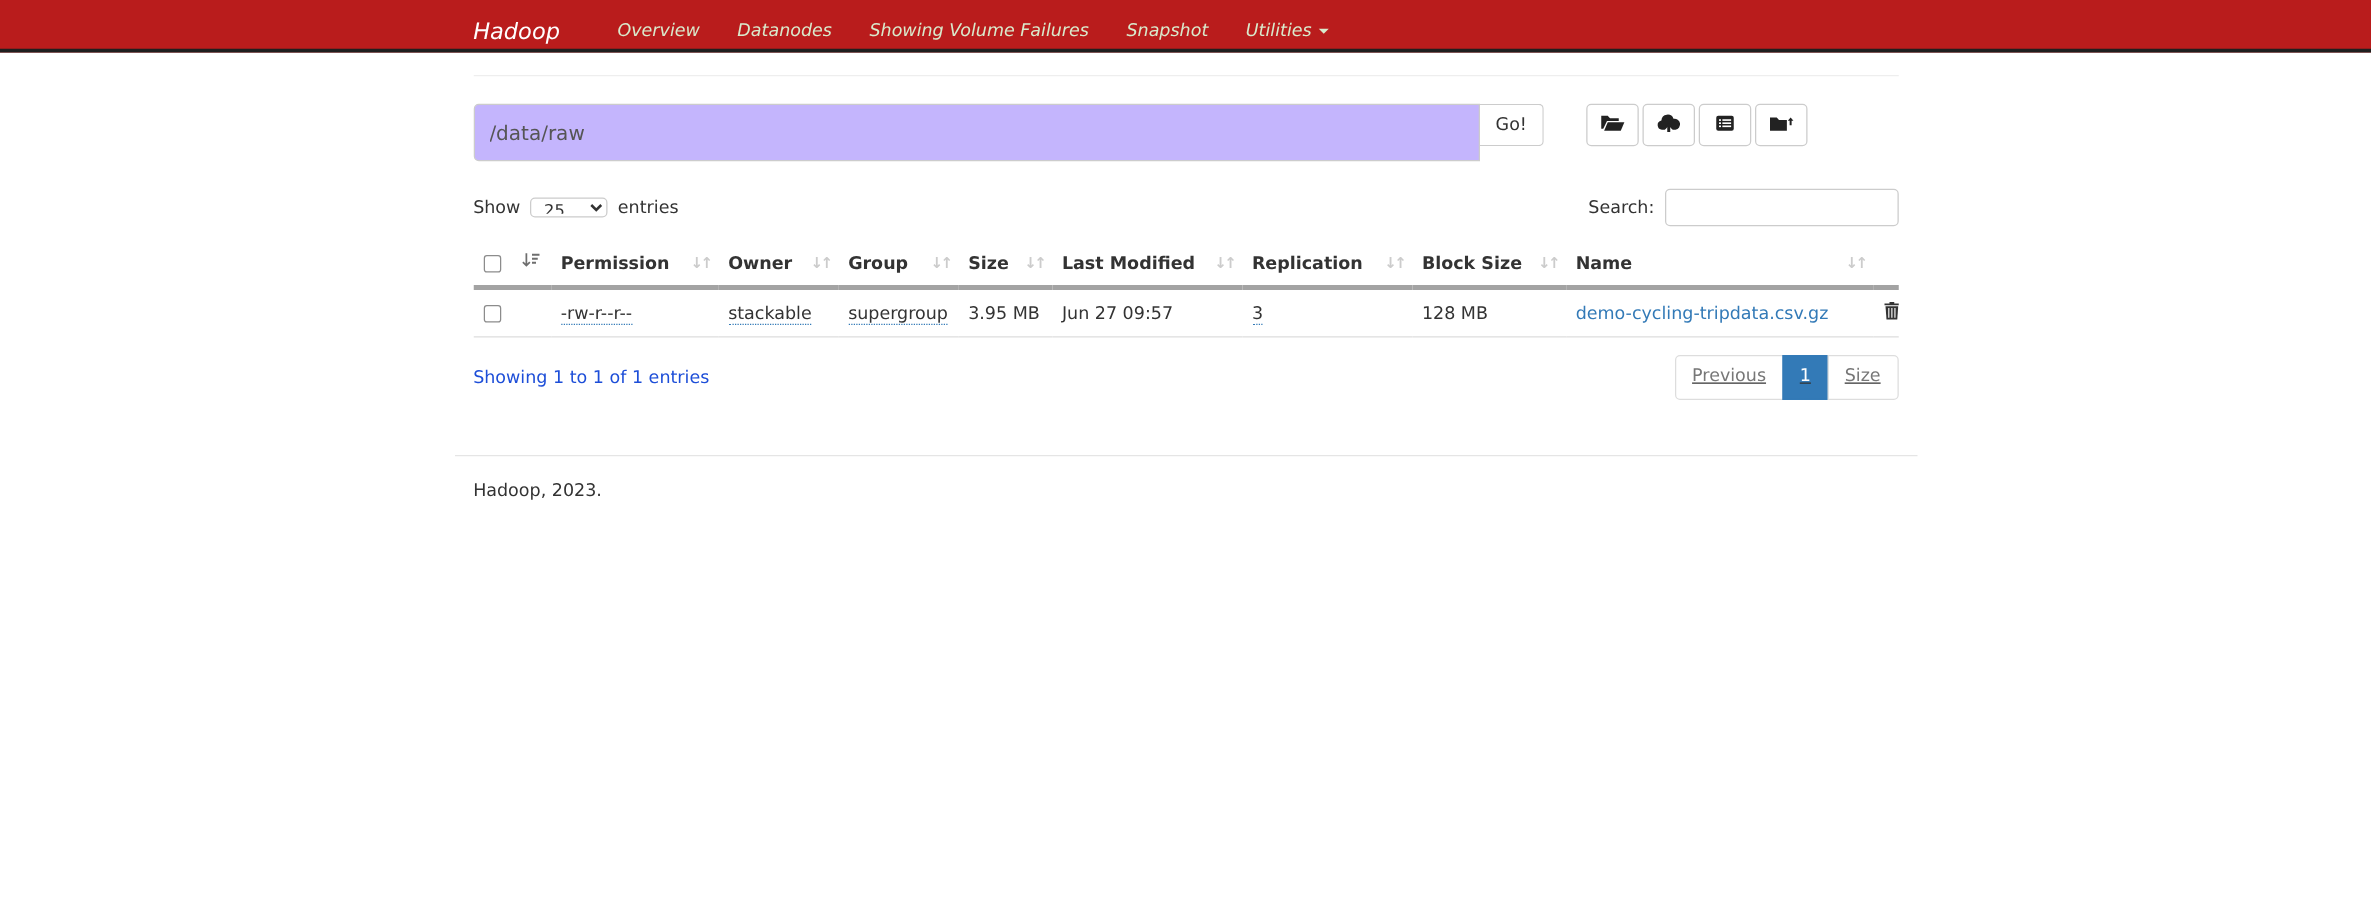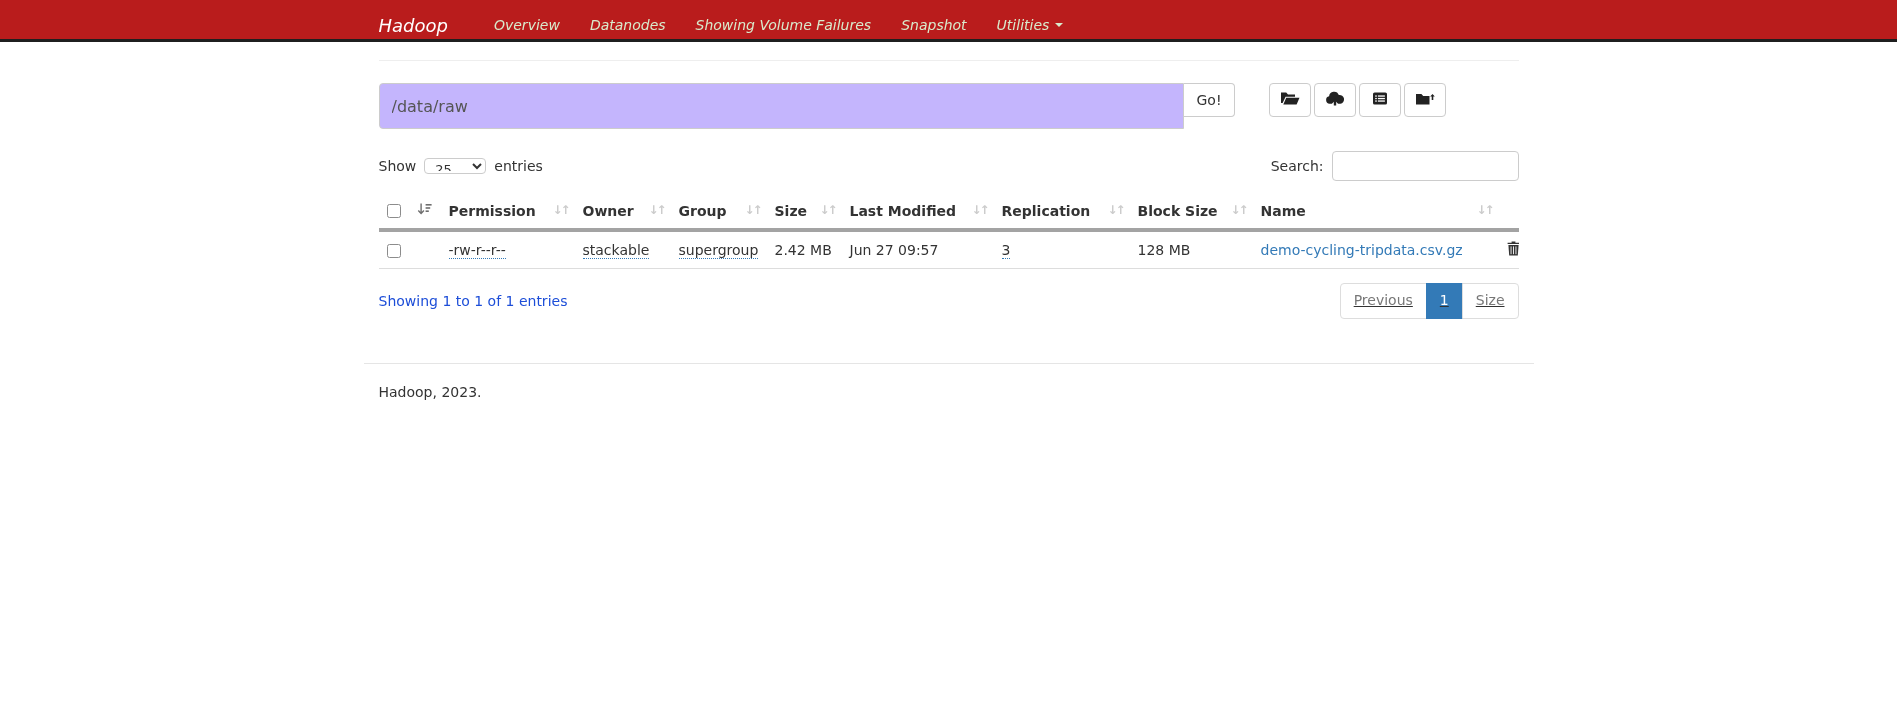--- a/index.html
+++ b/index.html
@@ -291,21 +291,21 @@
         </td>
         <td>
           <span class="editable">-rw-r--r--</span>
         </td>
         <td>
           <span class="editable">stackable</span>
         </td>
         <td>
           <span class="editable">supergroup</span>
         </td>
-        <td>2.42 MB</td>
+        <td>3.95 MB</td>
         <td>Jun 27 09:57</td>
         <td>
           <span class="editable">3</span>
         </td>
         <td>128 MB</td>
         <td>
           <a class="file-link">demo-cycling-tripdata.csv.gz</a>
         </td>
         <td>
           <span class="trash-btn">

